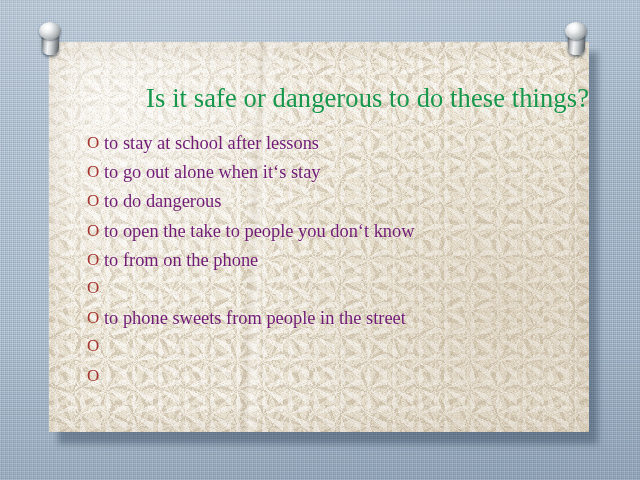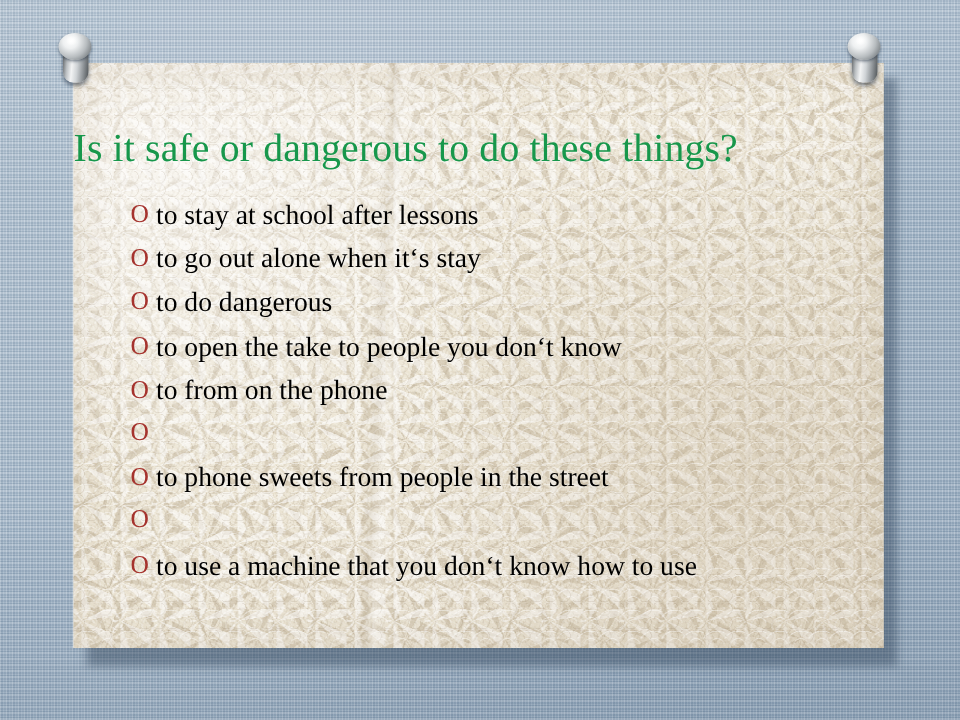--- a/index.html
+++ b/index.html
@@ -93,21 +93,21 @@
   .pin .glint{
     position:absolute;left:11px;top:4px;width:8px;height:6px;border-radius:50%;
     background:radial-gradient(circle,#ffffff 0%,rgba(255,255,255,0) 72%);
   }
 
   
   #content{position:absolute;left:49px;top:42px;width:540px;height:390px;}
 
   #slide-title{
     position:absolute;left:0;top:42px;width:540px;
-    text-align:left;
+    text-align:right;
     color:#17974b;
     font-size:26.5px;
     line-height:1.1;
     letter-spacing:.1px;
     text-shadow:0 1px 0 rgba(255,255,255,.45);
   }
 
   #bullet-list{
     position:absolute;left:38px;top:92px;width:500px;
     list-style:none;margin:0;padding:0;
@@ -120,21 +120,21 @@
     color:#a5332e;
     font-size:17px;
     line-height:1;
     width:17px;
     flex:0 0 17px;
     text-align:left;
     position:relative;
     top:-1px;
   }
   #bullet-list .item-text{
-    color:#000000;
+    color:#701a75;
     font-size:18.4px;
     line-height:1;
     white-space:nowrap;
     text-shadow:0 1px 0 rgba(255,255,255,.28);
   }
 </style>
 </head>
 <body>
 
 <div id="bg-texture"></div>
@@ -189,17 +189,16 @@
     </li>
     <li>
       <span class="bullet">O</span>
       <span class="item-text">to phone sweets from people in the street</span>
     </li>
     <li>
       <span class="bullet">O</span>
     </li>
     <li>
       <span class="bullet">O</span>
-      <span class="item-text">to use a machine that you don‘t know how to use</span>
     </li>
   </ul>
 
 </div>
 
 </body></html>

